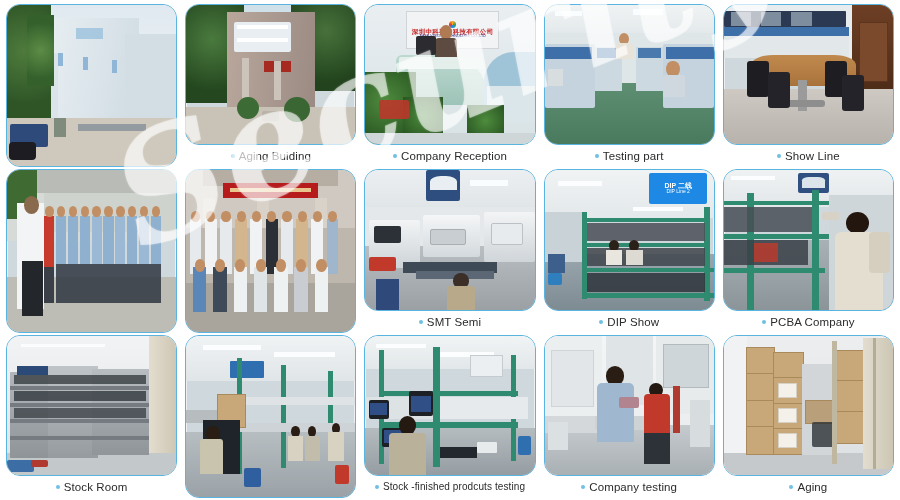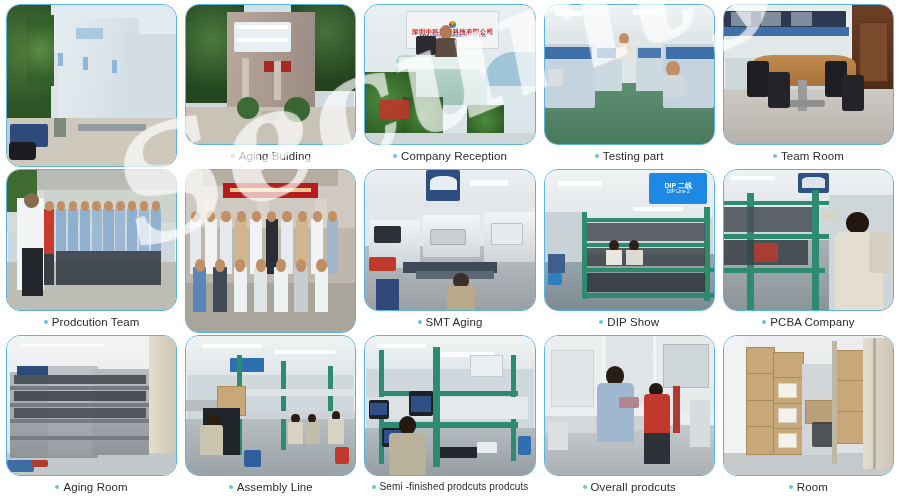--- a/index.html
+++ b/index.html
@@ -219,21 +219,21 @@
         <div class="blk" style="left:44%;top:54%;width:5%;height:22%;background:#9b9b9b"></div>
         <div class="blk" style="left:34%;top:68%;width:26%;height:5%;background:#8e8e8e;border-radius:3px"></div>
         <div class="blk" style="left:14%;top:40%;width:13%;height:26%;background:#1d1d22;border-radius:3px"></div>
         <div class="blk" style="left:26%;top:48%;width:13%;height:26%;background:#232329;border-radius:3px"></div>
         <div class="blk" style="left:60%;top:40%;width:13%;height:26%;background:#1d1d22;border-radius:3px"></div>
         <div class="blk" style="left:70%;top:50%;width:13%;height:26%;background:#232329;border-radius:3px"></div>
       </div>
     </div>
     <div class="cap">
       <span class="dot"></span>
-      <span>Team Room</span>
+      <span>Show Line</span>
     </div>
   </div>
 
   <div class="cell">
     <div class="photo">
       <div class="scene">
         <div class="blk" style="left:0;top:0;right:0;height:44%;background:#d7dbd8"></div>
         <div class="blk" style="left:0;top:0;width:18%;height:30%;background:#3f6b33"></div>
         <div class="blk" style="left:18%;top:0;width:82%;height:14%;background:#b9bcb6"></div>
         <div class="blk" style="left:22%;top:14%;width:78%;height:24%;background:#cfd3ce"></div>
@@ -257,24 +257,20 @@
         <div class="blk" style="left:64%;top:28%;width:6%;height:30%;background:#9bb8d4"></div>
         <div class="head" style="left:64.5%;top:22%;width:5%;height:7%"></div>
         <div class="blk" style="left:71%;top:28%;width:6%;height:30%;background:#8fb0cf"></div>
         <div class="head" style="left:71.5%;top:22%;width:5%;height:7%"></div>
         <div class="blk" style="left:78%;top:28%;width:6%;height:30%;background:#9bb8d4"></div>
         <div class="head" style="left:78.5%;top:22%;width:5%;height:7%"></div>
         <div class="blk" style="left:85%;top:28%;width:6%;height:30%;background:#8fb0cf"></div>
         <div class="head" style="left:85.5%;top:22%;width:5%;height:7%"></div>
         <div class="blk" style="left:29%;top:58%;width:62%;height:24%;background:#2f3640;opacity:.85"></div>
       </div>
-    </div>
-    <div class="cap">
-      <span class="dot"></span>
-      <span>Prodcution Team</span>
     </div>
   </div>
 
   <div class="cell">
     <div class="photo">
       <div class="scene">
         <div class="blk" style="left:0;top:0;right:0;height:40%;background:#cfc9c1"></div>
         <div class="blk" style="left:10%;top:0;width:80%;height:10%;background:#b6ada3"></div>
         <div class="banner" style="left:22%;top:8%;width:56%;height:9%;"></div>
         <div class="blk" style="left:26%;top:11%;width:48%;height:2.5%;background:#f0d79a;opacity:.9"></div>
@@ -339,21 +335,21 @@
         <div class="blk" style="left:2%;top:62%;width:16%;height:10%;background:#c0392b;border-radius:2px"></div>
         <div class="blk" style="left:22%;top:66%;width:56%;height:8%;background:#3f4a57"></div>
         <div class="blk" style="left:30%;top:72%;width:46%;height:6%;background:#5b6775"></div>
         <div class="head" style="left:52%;top:74%;width:9%;height:11%;background:#3b2f27"></div>
         <div class="blk" style="left:48%;top:83%;width:17%;height:17%;background:#b7a98a;border-radius:3px 3px 0 0"></div>
         <div class="blk" style="left:6%;top:78%;width:14%;height:22%;background:#2f4a7a"></div>
       </div>
     </div>
     <div class="cap">
       <span class="dot"></span>
-      <span>SMT Aging</span>
+      <span>SMT Semi</span>
     </div>
   </div>
 
   <div class="cell">
     <div class="photo">
       <div class="scene">
         <div class="ceil" style="height:34%;background:linear-gradient(#f0f3f4,#e3e8ea)"></div>
         <div class="blk" style="left:8%;top:8%;width:26%;height:3%;background:#fbfdff"></div>
         <div class="blk" style="left:52%;top:26%;width:30%;height:3%;background:#fbfdff"></div>
         <div class="sign" style="left:62%;top:2%;width:34%;height:22%;background:#1e88e5;border-radius:2px;">
@@ -431,21 +427,21 @@
         <div class="blk" style="left:4%;top:28%;width:78%;height:7%;background:#2f353a;opacity:.75"></div>
         <div class="blk" style="left:4%;top:40%;width:78%;height:7%;background:#2a3035;opacity:.75"></div>
         <div class="blk" style="left:4%;top:52%;width:78%;height:7%;background:#2f353a;opacity:.7"></div>
         <div class="blk" style="left:6%;top:22%;width:18%;height:6%;background:#2c4a78"></div>
         <div class="blk" style="left:0;bottom:2%;width:16%;height:9%;background:#3c6ea5;border-radius:2px"></div>
         <div class="blk" style="left:14%;bottom:6%;width:10%;height:5%;background:#b03a30;border-radius:2px"></div>
       </div>
     </div>
     <div class="cap">
       <span class="dot"></span>
-      <span>Aging Room</span>
+      <span>Stock Room</span>
     </div>
   </div>
 
   <div class="cell">
     <div class="photo">
       <div class="scene">
         <div class="ceil" style="height:28%;background:linear-gradient(#f0f3f4,#e0e5e7)"></div>
         <div class="blk" style="left:10%;top:6%;width:34%;height:3%;background:#fcfdff"></div>
         <div class="blk" style="left:52%;top:10%;width:36%;height:3%;background:#fcfdff"></div>
         <div class="blk" style="left:26%;top:16%;width:20%;height:10%;background:#2f6fb0;border-radius:1px"></div>
@@ -463,24 +459,20 @@
         <div class="head" style="left:62%;top:56%;width:5%;height:7%;background:#2a1d13"></div>
         <div class="blk" style="left:60%;top:62%;width:9%;height:16%;background:#d7d2c2"></div>
         <div class="head" style="left:72%;top:56%;width:5%;height:7%;background:#2a1d13"></div>
         <div class="blk" style="left:70%;top:62%;width:9%;height:16%;background:#c2bdab"></div>
         <div class="head" style="left:86%;top:54%;width:5%;height:7%;background:#2a1d13"></div>
         <div class="blk" style="left:84%;top:60%;width:9%;height:18%;background:#d7d2c2"></div>
         <div class="blk" style="left:88%;top:80%;width:8%;height:12%;background:#c0392b;border-radius:2px"></div>
         <div class="blk" style="left:34%;top:82%;width:10%;height:12%;background:#2f5f9e;border-radius:2px"></div>
       </div>
     </div>
-    <div class="cap">
-      <span class="dot"></span>
-      <span>Assembly Line</span>
-    </div>
   </div>
 
   <div class="cell">
     <div class="photo">
       <div class="scene">
         <div class="ceil" style="height:24%;background:linear-gradient(#f1f4f5,#e2e7e9)"></div>
         <div class="blk" style="left:6%;top:6%;width:30%;height:3%;background:#fcfdff"></div>
         <div class="blk" style="left:44%;top:12%;width:32%;height:3%;background:#fcfdff"></div>
         <div class="blk" style="left:62%;top:14%;width:18%;height:14%;background:#eceff1;border:.5px solid #c6cbcf"></div>
         <div class="floor" style="height:34%;background:linear-gradient(#b5bcc0,#969da2)"></div>
@@ -499,21 +491,21 @@
         <div class="blk" style="left:11%;top:68%;width:14%;height:9%;background:#2f4f86"></div>
         <div class="head" style="left:20%;top:58%;width:10%;height:13%;background:#241a12"></div>
         <div class="blk" style="left:14%;top:70%;width:22%;height:30%;background:#b9b199;border-radius:4px 4px 0 0"></div>
         <div class="blk" style="left:44%;top:80%;width:22%;height:8%;background:#23282e"></div>
         <div class="blk" style="left:66%;top:76%;width:12%;height:8%;background:#e8ebec;border-radius:1px"></div>
         <div class="blk" style="left:90%;top:72%;width:8%;height:14%;background:#2f6fb0;border-radius:2px"></div>
       </div>
     </div>
     <div class="cap small">
       <span class="dot"></span>
-      <span>Semi -finished prodcuts prodcuts</span>
+      <span>Stock -finished prodcuts testing</span>
     </div>
   </div>
 
   <div class="cell">
     <div class="photo">
       <div class="scene">
         <div class="blk" style="left:0;top:0;right:0;bottom:0;background:linear-gradient(#f4f5f6,#e6e9ea)"></div>
         <div class="blk" style="left:0;top:0;width:34%;height:62%;background:#eceff0"></div>
         <div class="blk" style="left:4%;top:10%;width:24%;height:40%;background:#e2e6e8;border:.5px solid #cfd4d6"></div>
         <div class="blk" style="left:36%;top:0;width:28%;height:50%;background:#dfe4e6"></div>
@@ -528,21 +520,21 @@
         <div class="head" style="left:62%;top:34%;width:8%;height:10%;background:#241a12"></div>
         <div class="blk" style="left:59%;top:42%;width:15%;height:30%;background:#c0392b;border-radius:4px 4px 0 0"></div>
         <div class="blk" style="left:59%;top:70%;width:15%;height:22%;background:#2d3238"></div>
         <div class="blk" style="left:76%;top:36%;width:4%;height:34%;background:#b03a30"></div>
         <div class="blk" style="left:86%;top:46%;width:12%;height:34%;background:#d7dcdf"></div>
         <div class="blk" style="left:2%;top:62%;width:12%;height:20%;background:#dbe0e2"></div>
       </div>
     </div>
     <div class="cap">
       <span class="dot"></span>
-      <span>Overall prodcuts</span>
+      <span>Company testing</span>
     </div>
   </div>
 
   <div class="cell">
     <div class="photo">
       <div class="scene">
         <div class="blk" style="left:0;top:0;right:0;bottom:0;background:linear-gradient(#eceeef,#dcdfe1)"></div>
         <div class="blk" style="left:0;top:0;width:14%;height:100%;background:#f1f2f3"></div>
         <div class="floor" style="height:16%;background:#c5c9cb"></div>
         <div class="box" style="left:13%;top:8%;width:16%;height:19%"></div>
@@ -562,21 +554,21 @@
         <div class="box" style="left:66%;top:10%;width:16%;height:22%"></div>
         <div class="box" style="left:66%;top:32%;width:16%;height:22%"></div>
         <div class="box" style="left:66%;top:54%;width:16%;height:22%"></div>
         <div class="blk" style="left:82%;top:2%;width:18%;height:94%;background:linear-gradient(90deg,#e2ddd0,#cdc6b4)"></div>
         <div class="blk" style="left:88%;top:2%;width:2%;height:94%;background:#b5ac95"></div>
         <div class="blk" style="left:64%;top:4%;width:3%;height:88%;background:#bfb79f"></div>
       </div>
     </div>
     <div class="cap">
       <span class="dot"></span>
-      <span>Room</span>
+      <span>Aging</span>
     </div>
   </div>
 
 </div>
 
 <div id="watermark">
   <div class="wm" id="wm-main">Security home</div>
 </div>
 
 </body></html>

